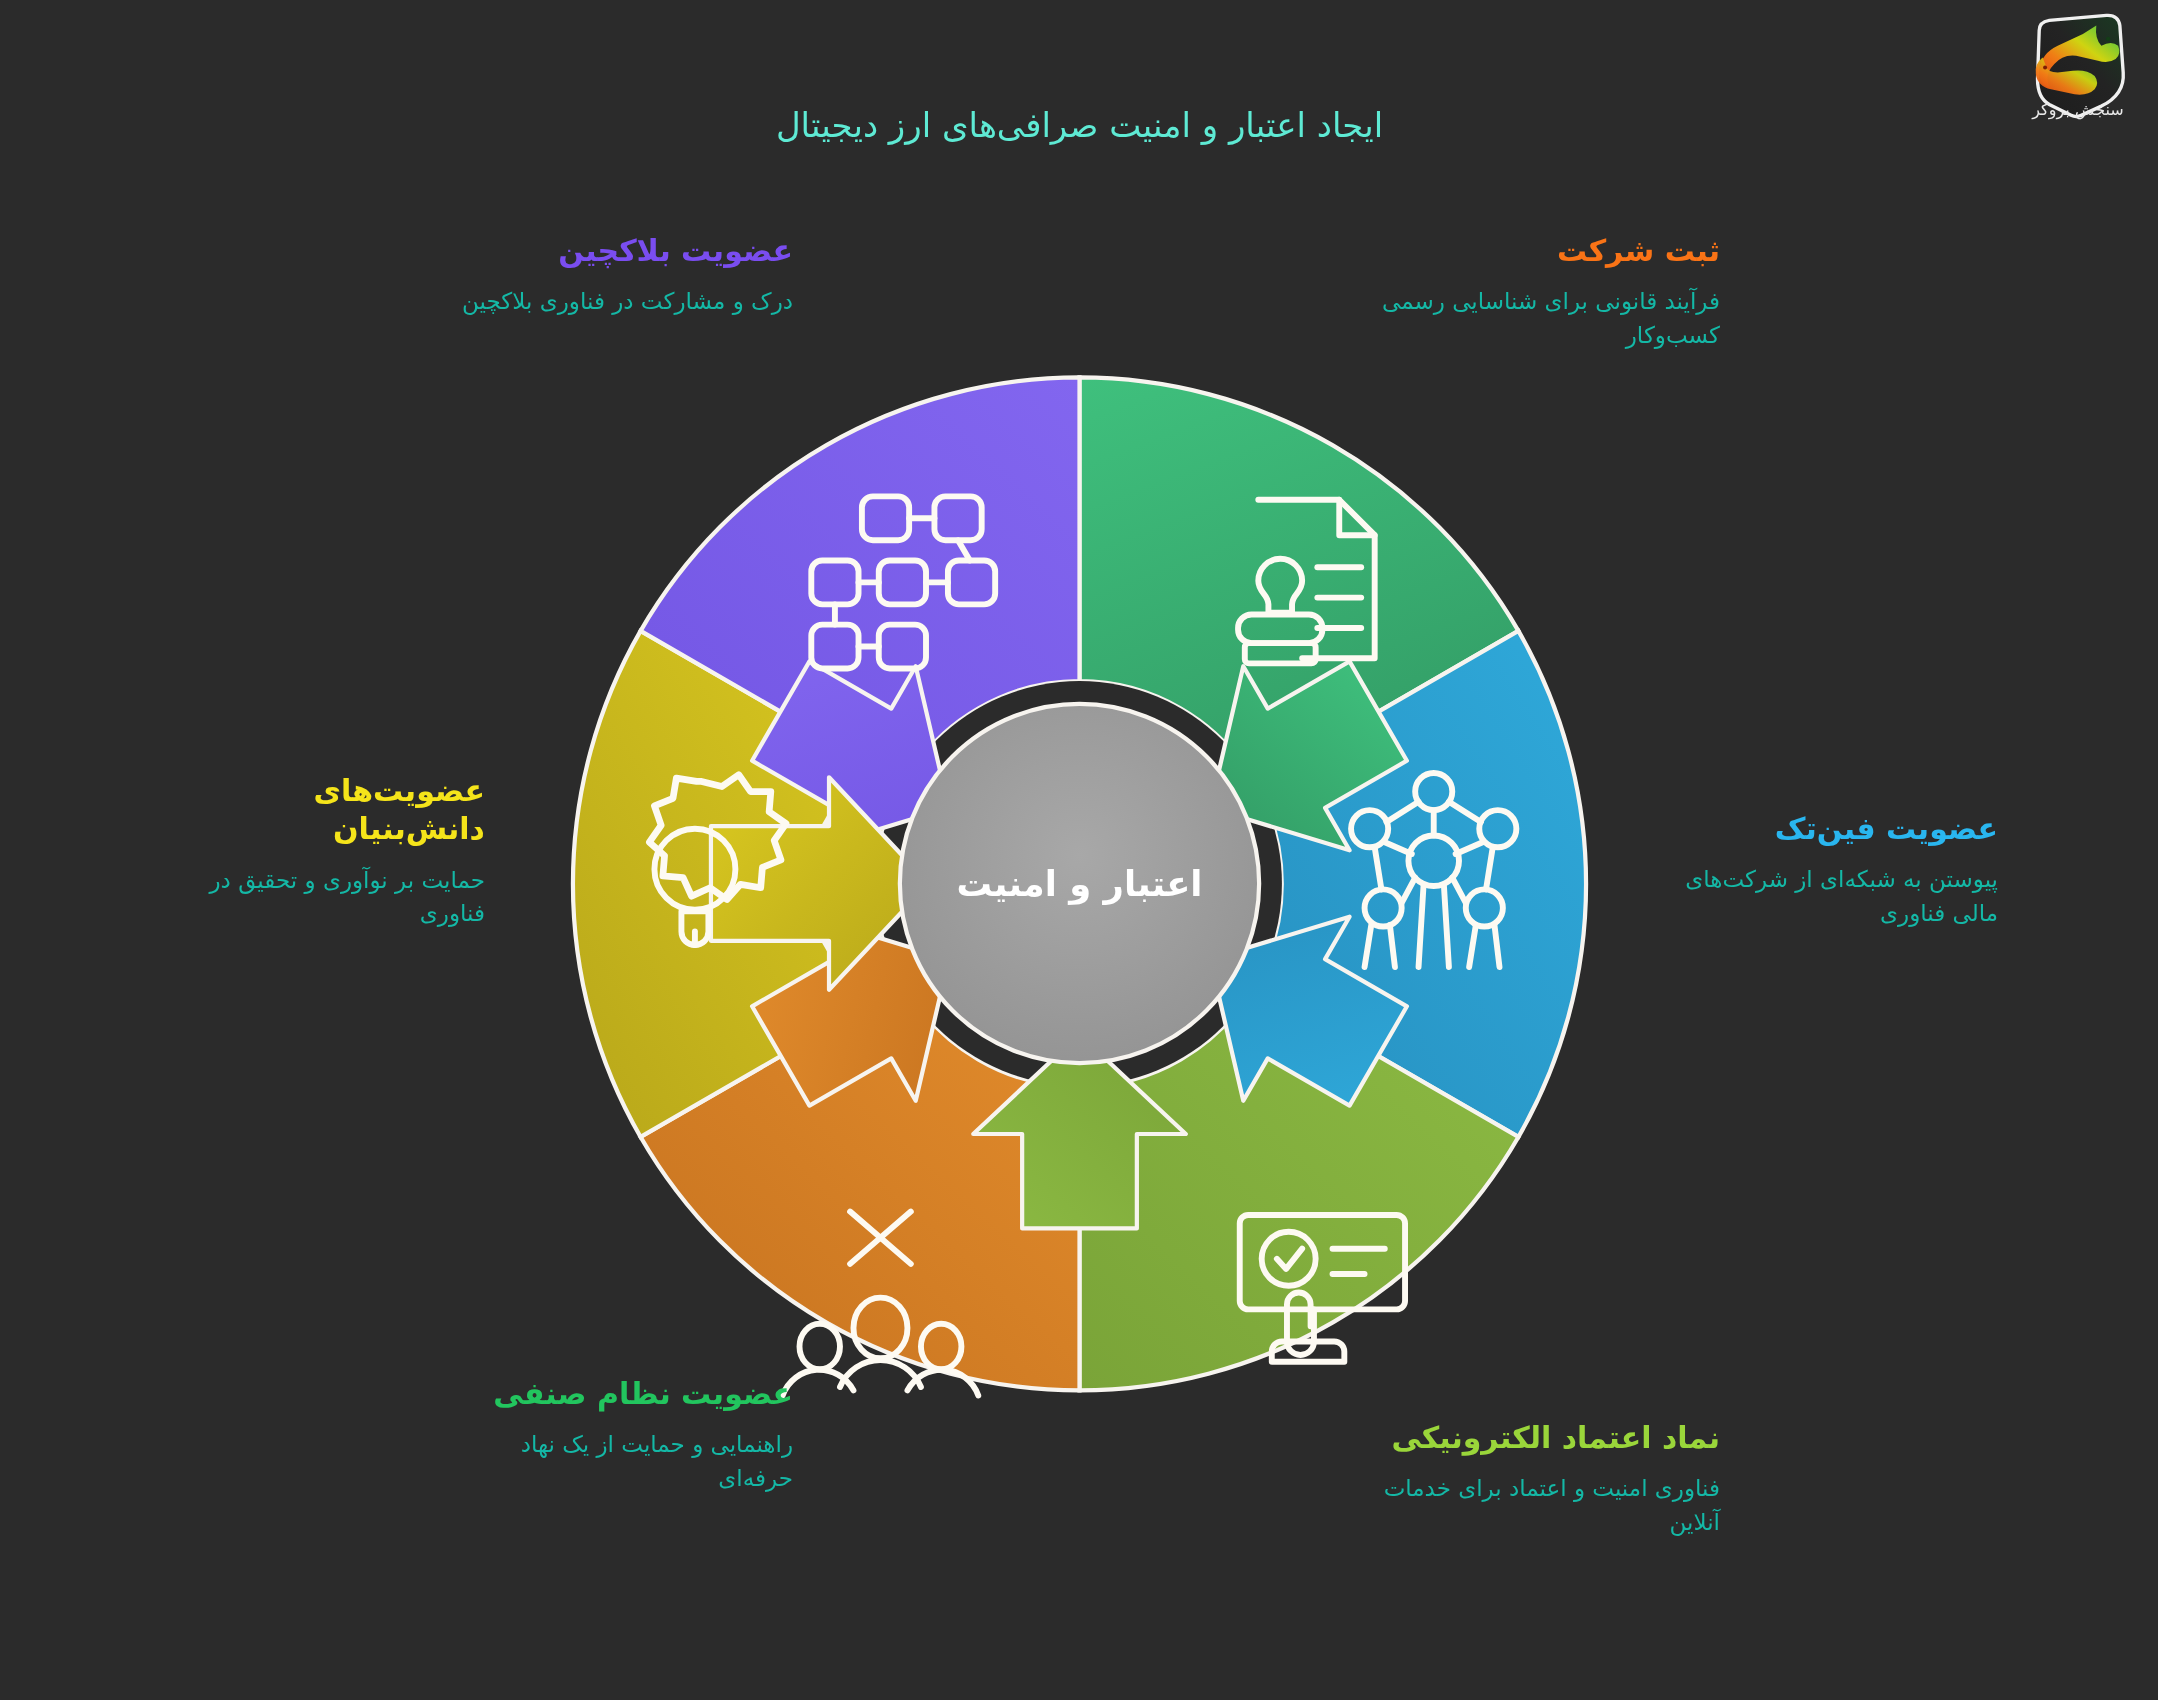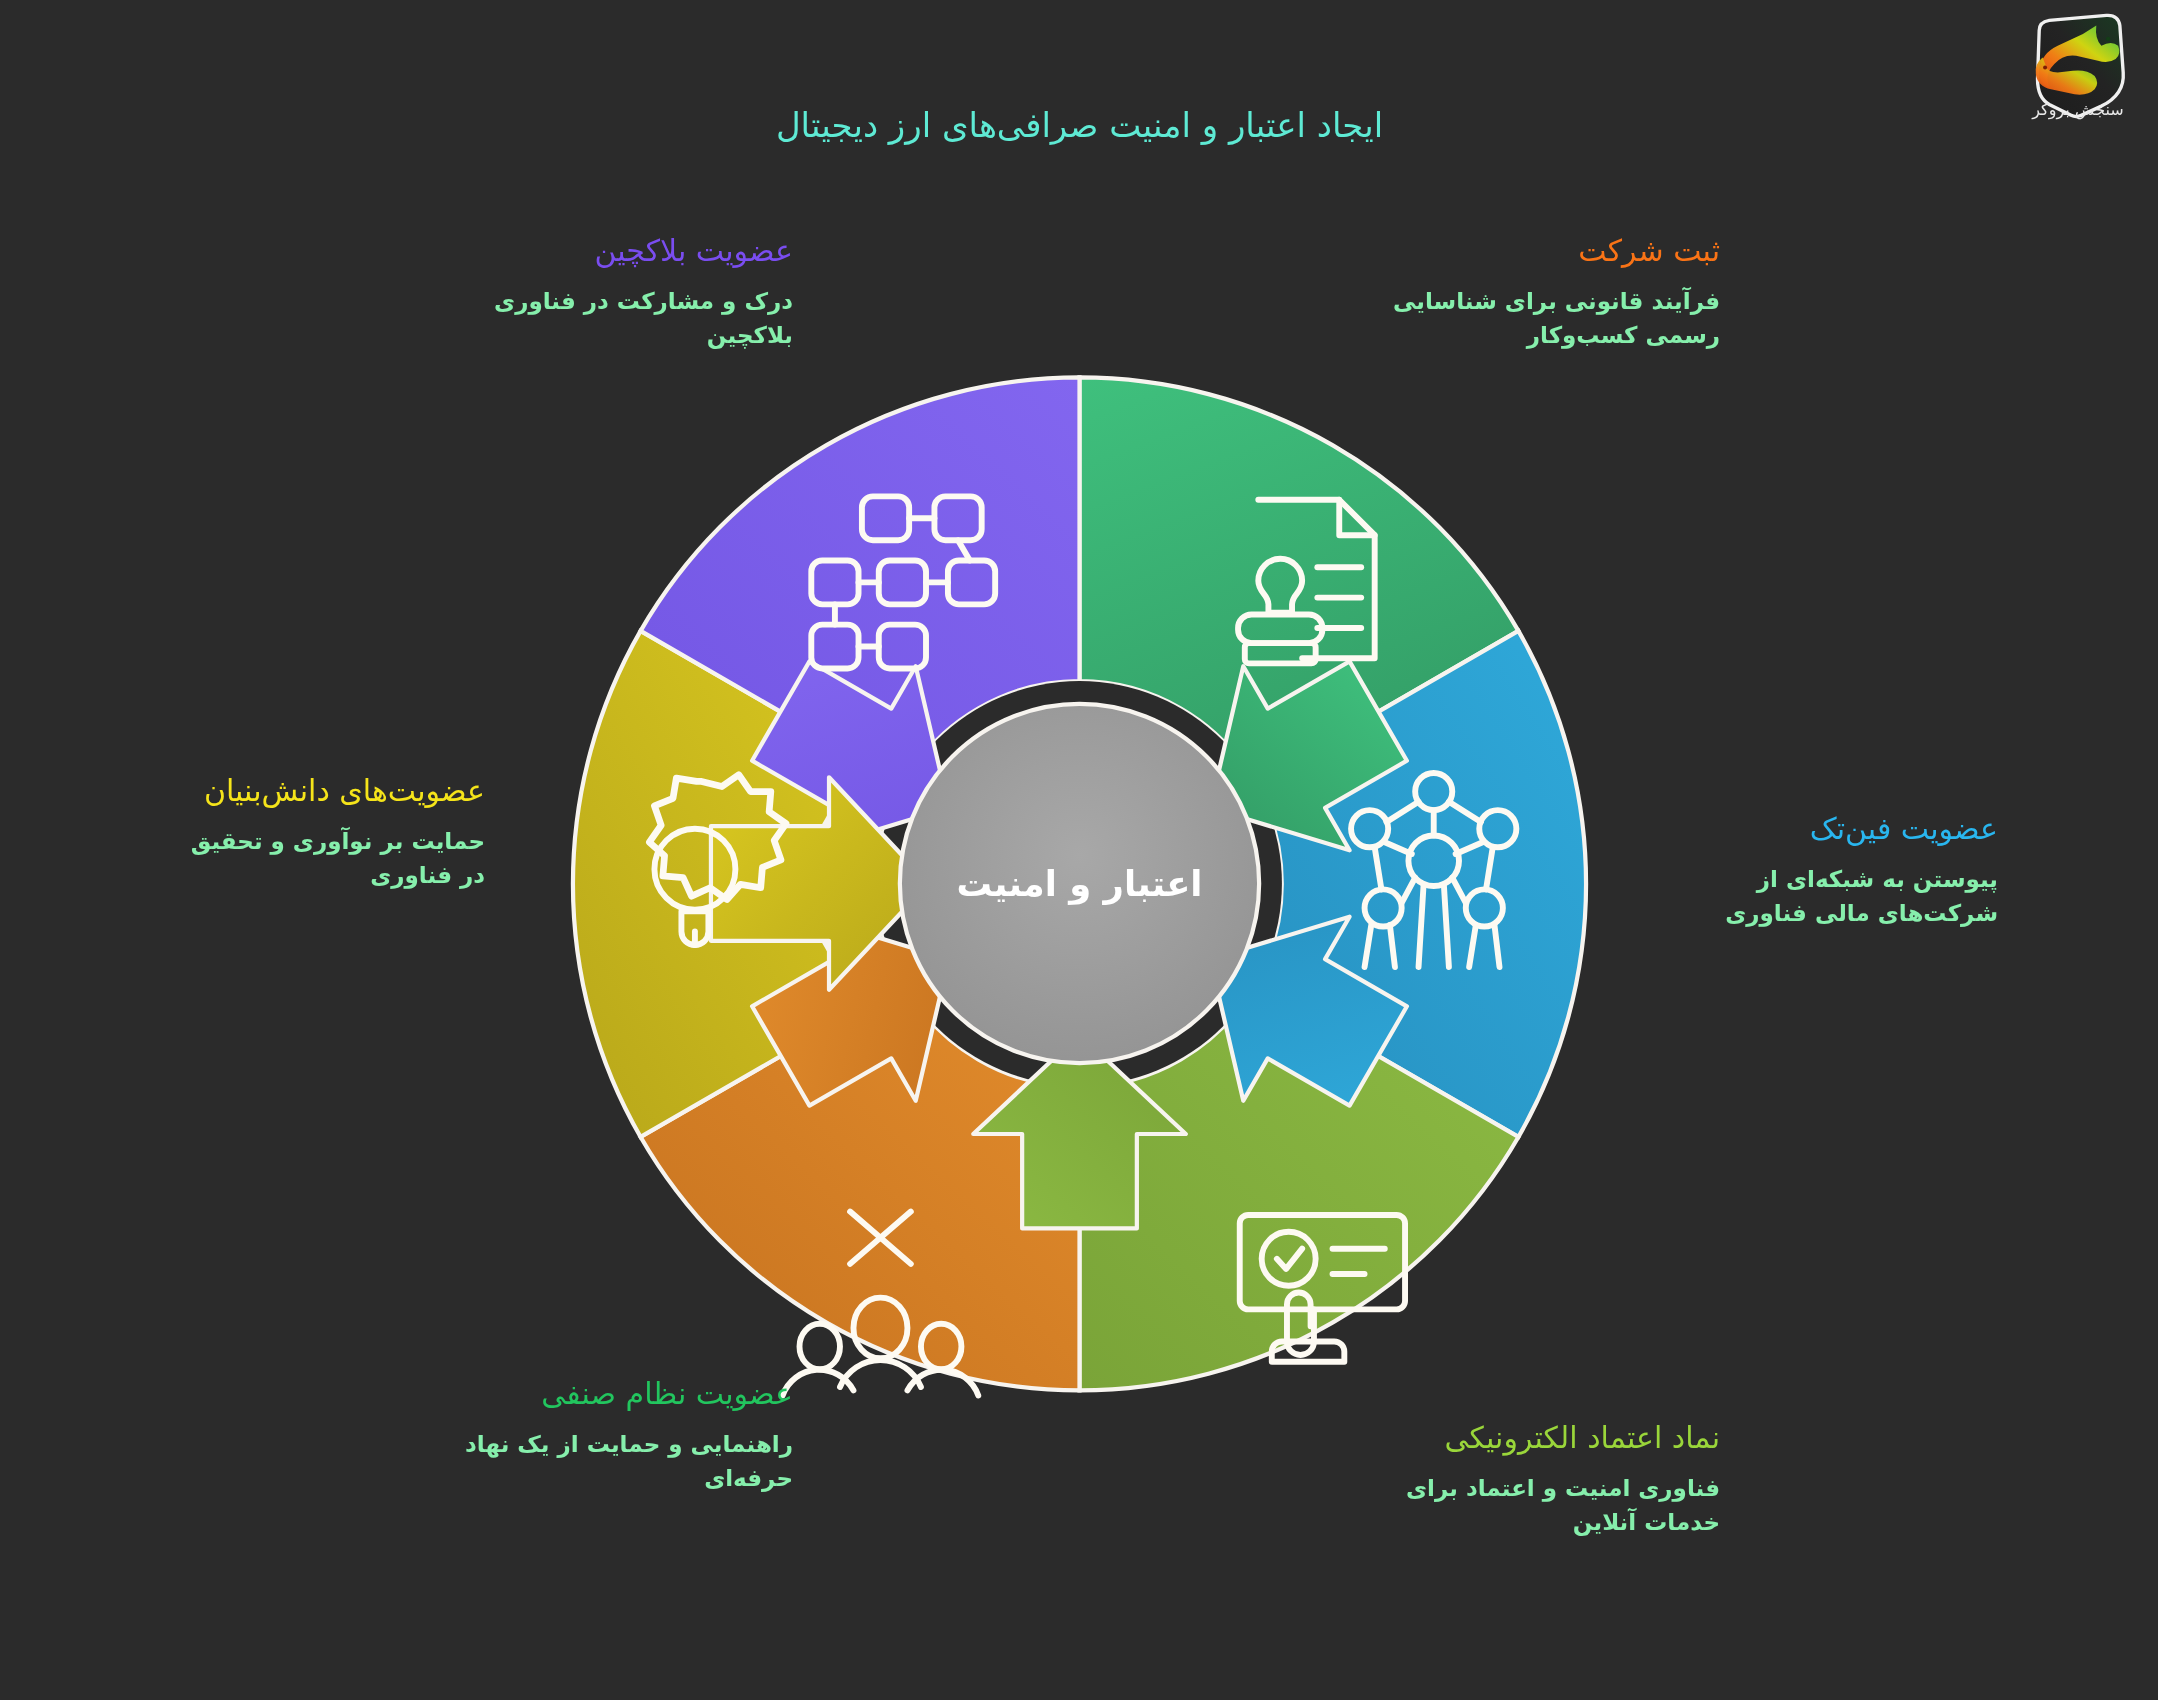--- a/index.html
+++ b/index.html
@@ -29,24 +29,24 @@
   
   #wheel{position:absolute;left:506px;top:336px;width:1147px;height:1095px;}
   .hub-text{
     font-size:42px;fill:#ffffff;font-weight:700;
     font-family:"DejaVu Sans","Liberation Sans",sans-serif;
   }
 
   
   .callout{position:absolute;direction:rtl;}
   .callout .c-title{
-    font-size:30px;font-weight:400;line-height:1.28;margin:0 0 15px 0;
+    font-size:30px;font-weight:700;line-height:1.28;margin:0 0 15px 0;
   }
   .callout .c-desc{
-    font-size:23px;font-weight:700;color:#86efac;line-height:1.45;margin:0;
+    font-size:23px;font-weight:400;color:#14b8a6;line-height:1.45;margin:0;
   }
   .ta-right{text-align:right;}
 
   .co-blockchain{top:232px;right:1366px;width:354px;}
   .co-register  {top:232px;left:1366px;width:354px;}
   .co-fintech   {top:810px;left:1682px;width:316px;}
   .co-danesh    {top:772px;right:1674px;width:320px;}
   .co-senfi     {top:1375px;right:1366px;width:354px;}
   .co-trust     {top:1375px;left:1366px;width:354px;margin-top:44px;}
 </style>

